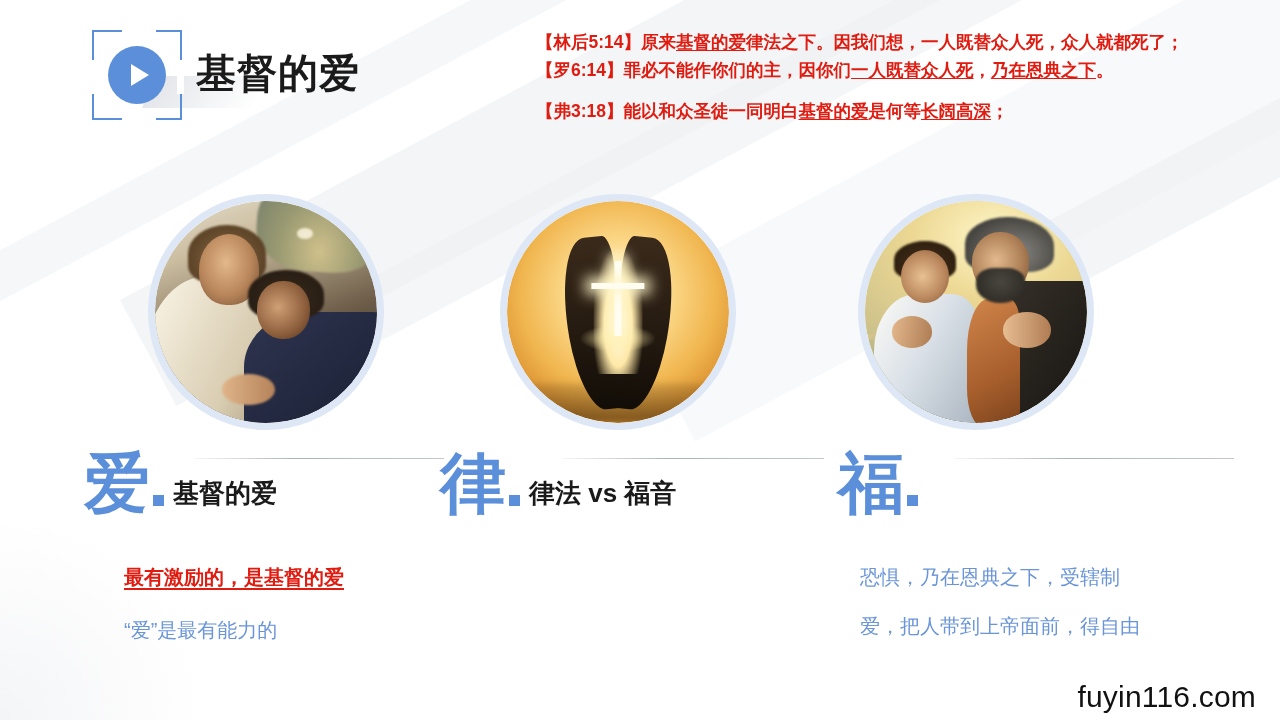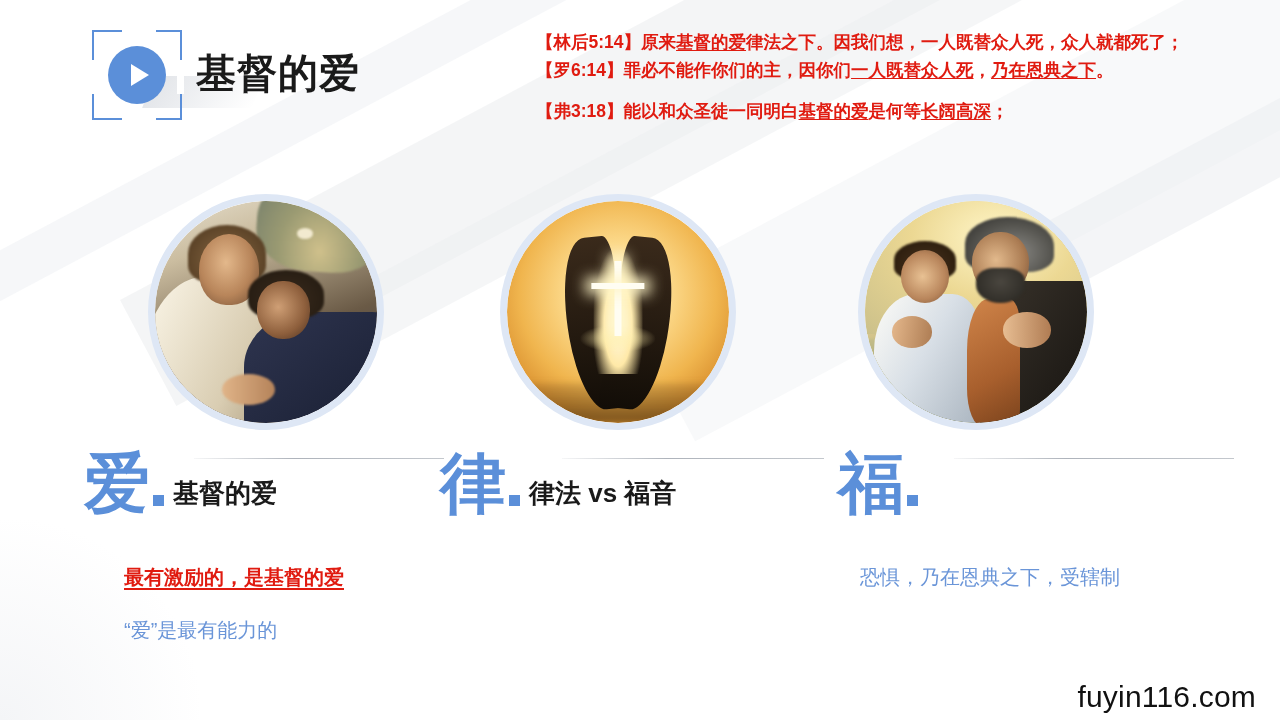--- a/index.html
+++ b/index.html
@@ -563,16 +563,17 @@
   <div class="body-col k1">
     <div class="b-red">最有激励的，是基督的爱</div>
     <div class="b-blue">“爱”是最有能力的</div>
   </div>
 
   <div class="body-col k2">
   </div>
 
   <div class="body-col k3">
     <div class="b-blue">恐惧，乃在恩典之下，受辖制</div>
+    <div class="b-blue">爱，把人带到上帝面前，得自由</div>
   </div>
 </div>
 
 <div class="watermark">fuyin116.com</div>
 
 </body></html>

